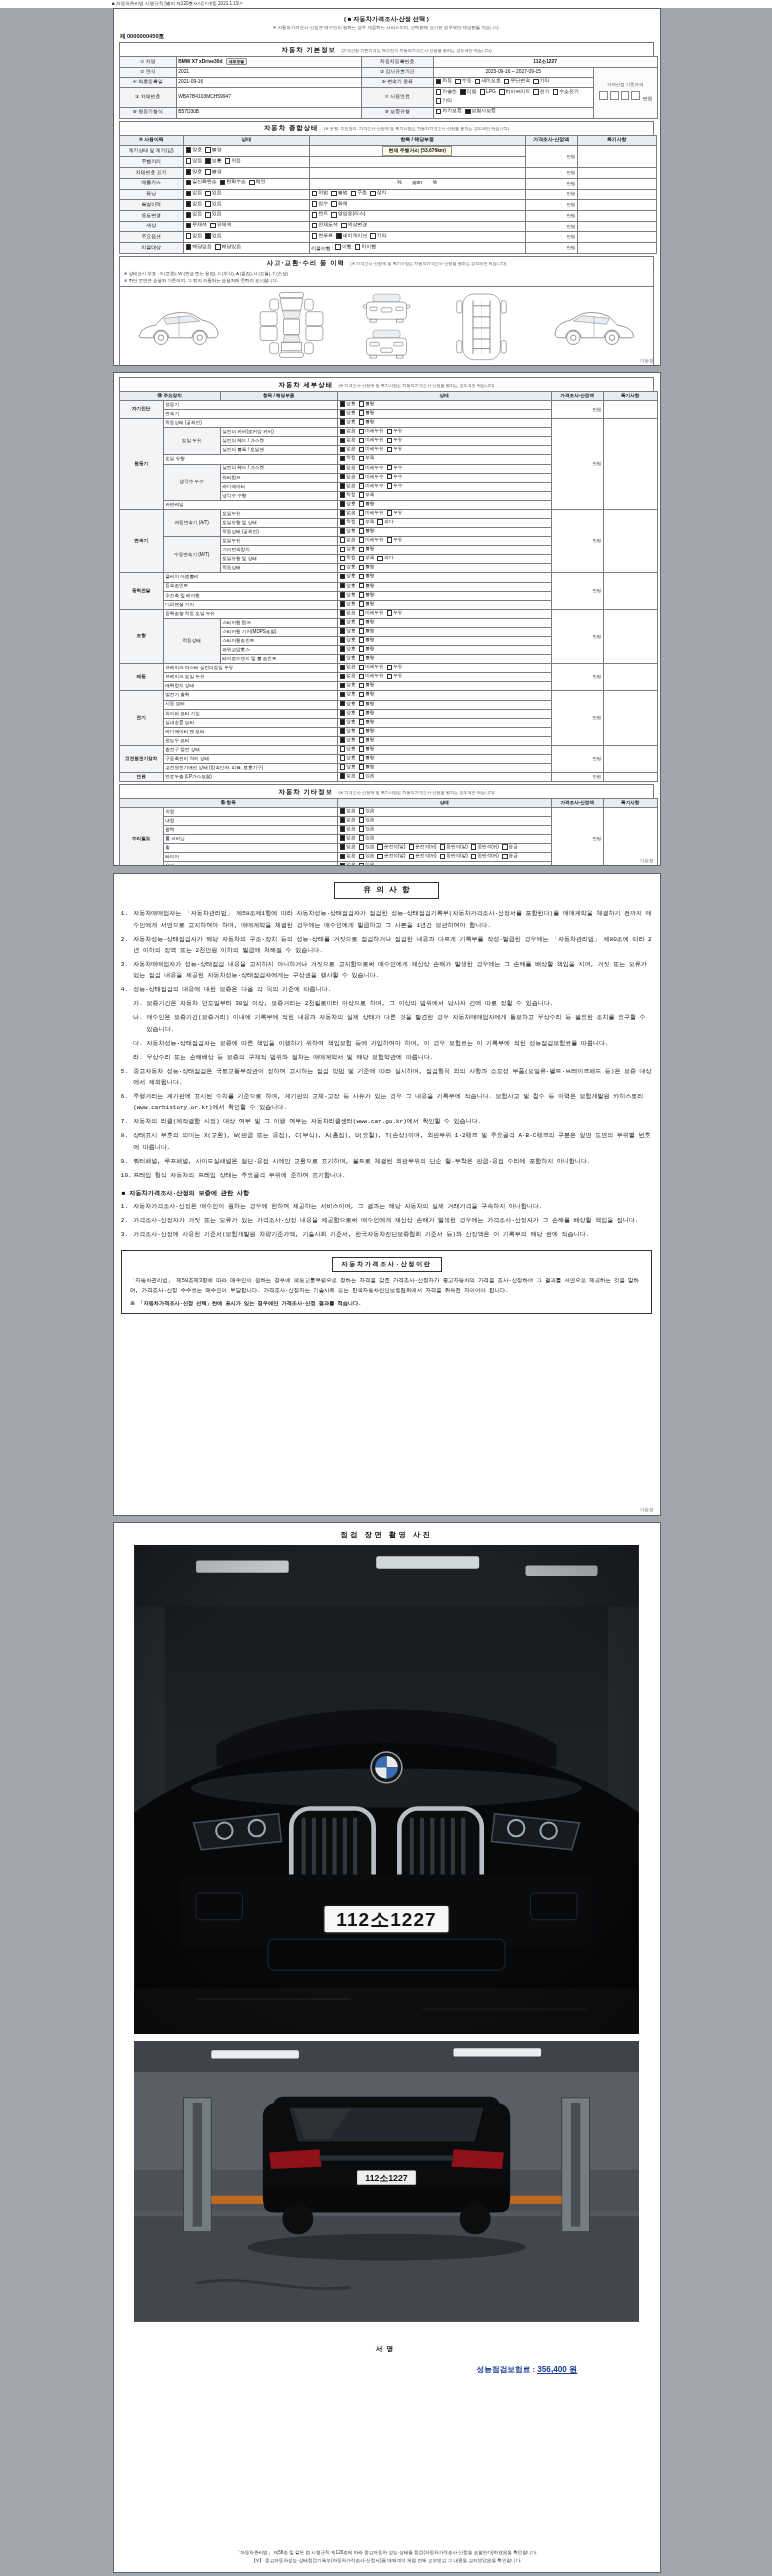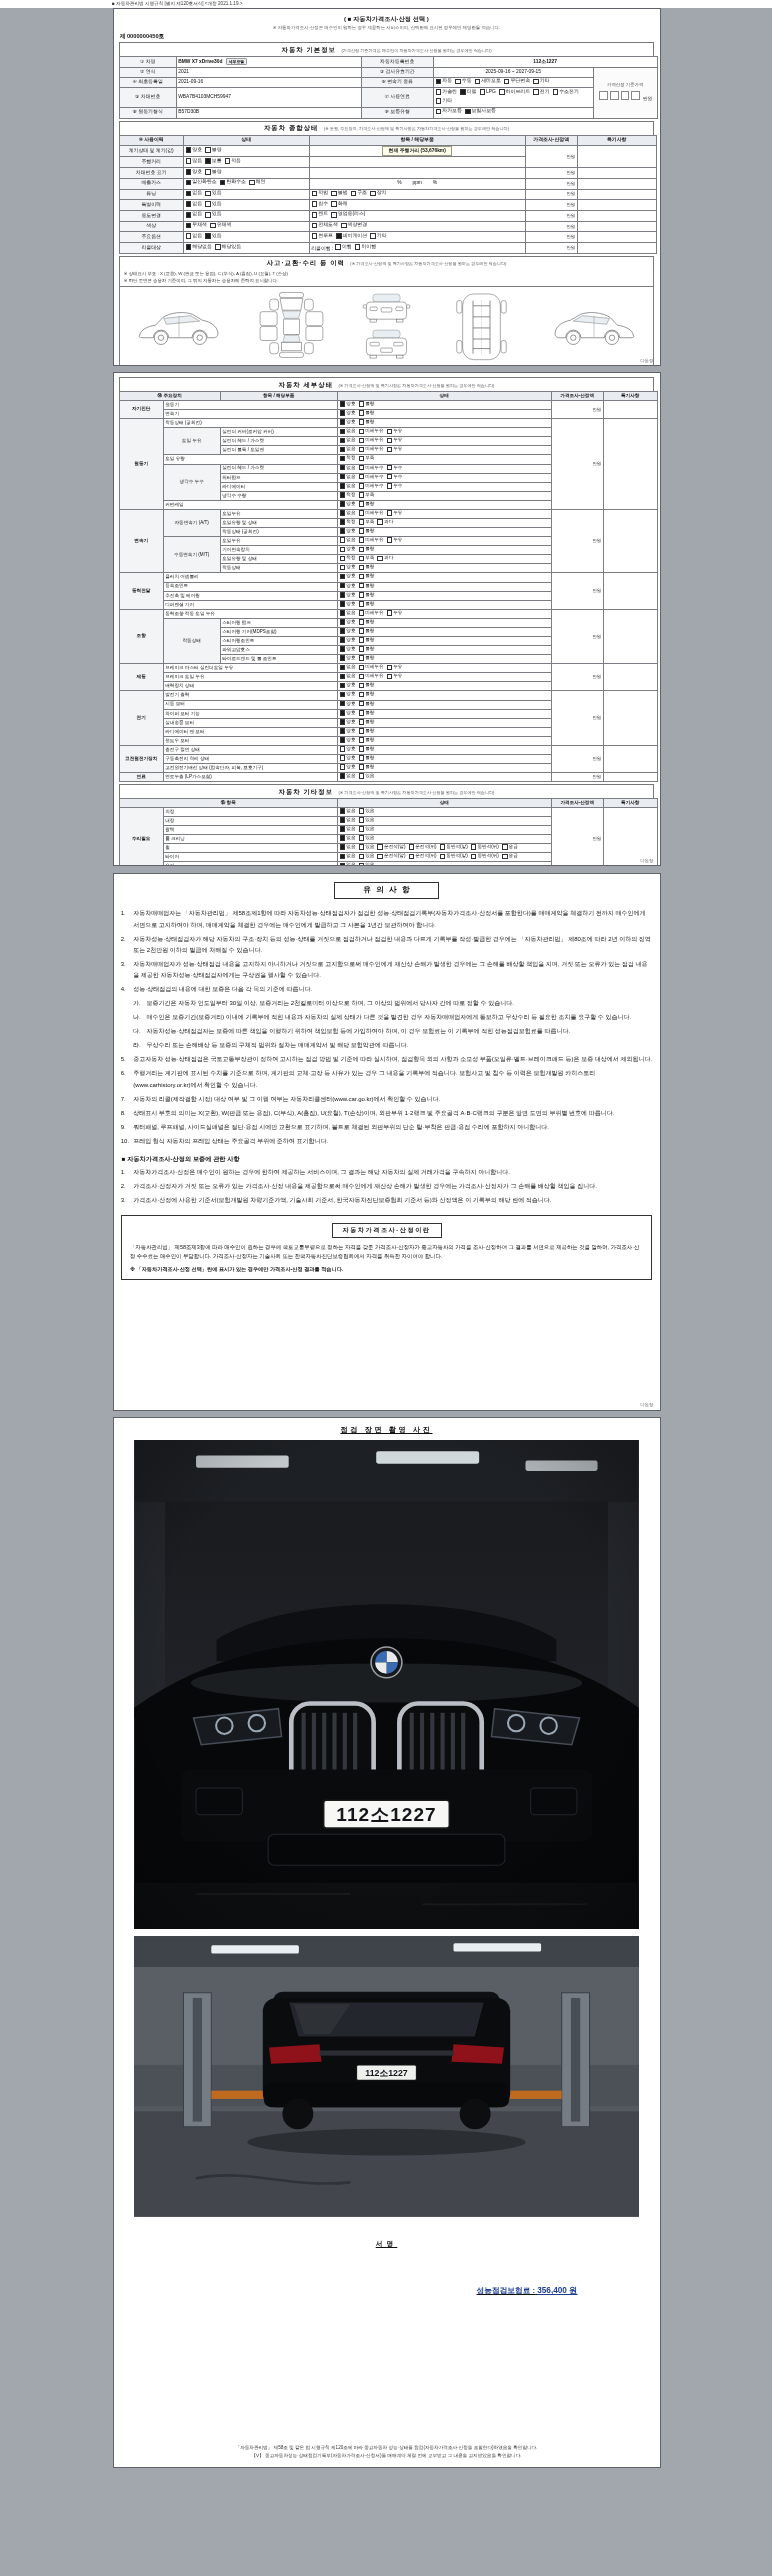--- a/index.html
+++ b/index.html
@@ -5,22 +5,22 @@
   html,body{margin:0;padding:0;}
   body{width:773px;height:2576px;overflow:hidden;background:#a2a7ae;
        font-family:"Liberation Sans","DejaVu Sans",sans-serif;color:#111;}
   .topstrip{background:#fff;height:8.2px;font-size:4.6px;line-height:7.7px;
             padding-left:112px;box-sizing:border-box;color:#333;}
   .doc{width:548px;margin:0 auto;}
   .card{background:#fff;border:0.5px solid #60646a;margin-bottom:6.2px;
         padding:4.1px 5.2px;box-sizing:border-box;position:relative;overflow:hidden;}
   .card1{height:358px;}
   .card2{height:494px;}
-  .card3{height:538px;}
-  .card4{height:1051px;text-decoration:underline;}
+  .card3{height:643px;font-family:Liberation Mono, monospace;}
+  .card4{height:1051px;}
 
   .main-title{text-align:center;font-size:13px;font-weight:bold;letter-spacing:3.6px;
               margin-top:4.1px;font-family:"Liberation Serif","DejaVu Serif",serif;}
   .sub-title{text-align:center;font-size:6.2px;font-weight:bold;margin-top:1.5px;}
   .title-note{text-align:center;font-size:4.4px;color:#555;margin-top:1px;}
   .serial{font-size:5.7px;font-weight:bold;margin:3.1px 0 1.5px 1px;}
 
   .sec-band{border:0.5px solid #777;border-bottom:none;text-align:center;padding:1.5px 1px;}
   .sec-band .st{font-size:6.4px;font-weight:bold;letter-spacing:1px;}
   .sec-band .sn{font-size:4.1px;color:#555;margin-left:3.1px;}
@@ -77,21 +77,21 @@
             margin:0 auto 5.2px;padding:2.1px 0;font-size:6.2px;letter-spacing:1.5px;}
   .ib-text{font-size:5.4px;line-height:1.75;}
   .ib-note{font-size:5.2px;margin-top:4.1px;font-weight:bold;}
 
   .photo-title{text-align:center;font-weight:bold;font-size:7.2px;letter-spacing:2.6px;
                margin:3.1px 0 5.2px;}
   svg.photo{display:block;margin:0 auto 7.2px;}
   .sign{position:relative;height:241px;}
   .sign-label{padding-top:15.5px;text-align:center;font-weight:bold;font-size:6.7px;
               letter-spacing:4.1px;}
-  .fee{margin-top:36px;text-align:right;padding-right:77px;font-size:7.7px;
+  .fee{margin-top:10px;text-align:right;padding-right:77px;font-size:7.7px;
        font-weight:bold;color:#1d3f93;}
   .fee .fee-val{font-size:8.2px;text-decoration:underline;}
   .confirms{position:absolute;bottom:6.2px;left:0;right:0;text-align:center;
             font-size:4.6px;color:#333;line-height:1.7;}
 
   .diag{stroke:#666;fill:#fff;stroke-width:1.5;}
   .diagwin{stroke:#666;fill:#e9eef3;stroke-width:1;}
 </style>
 </head>
 <body>

